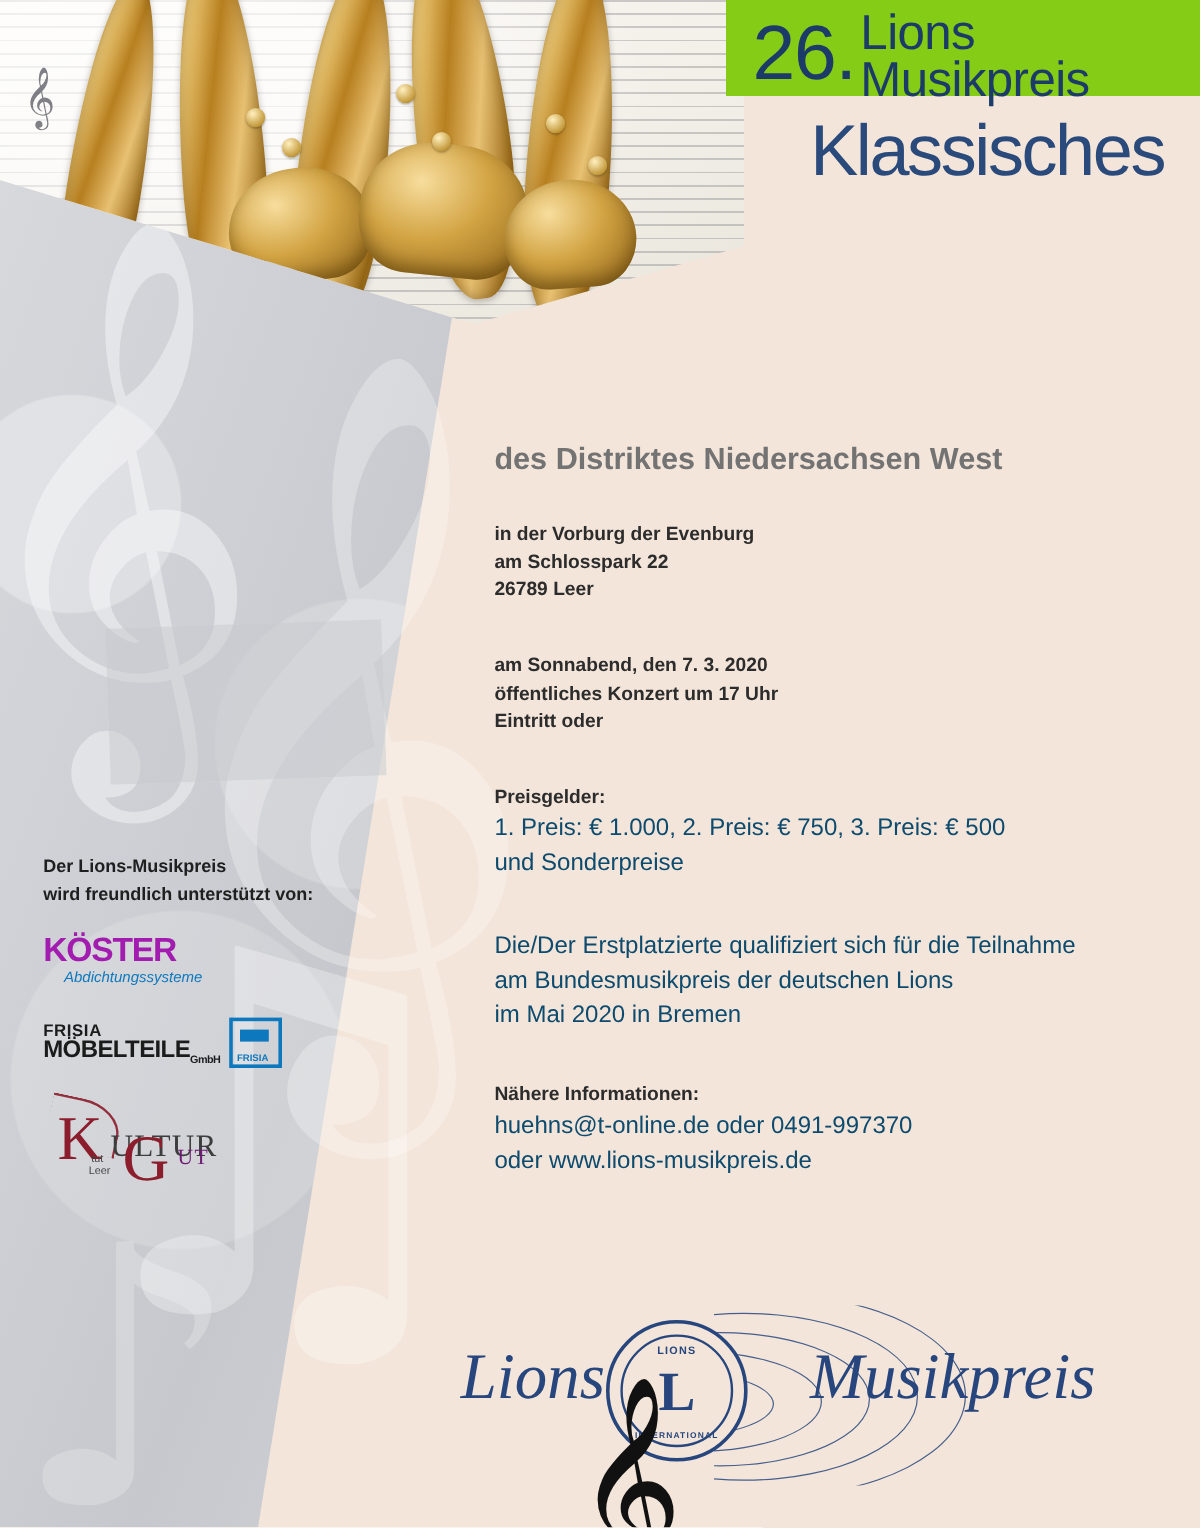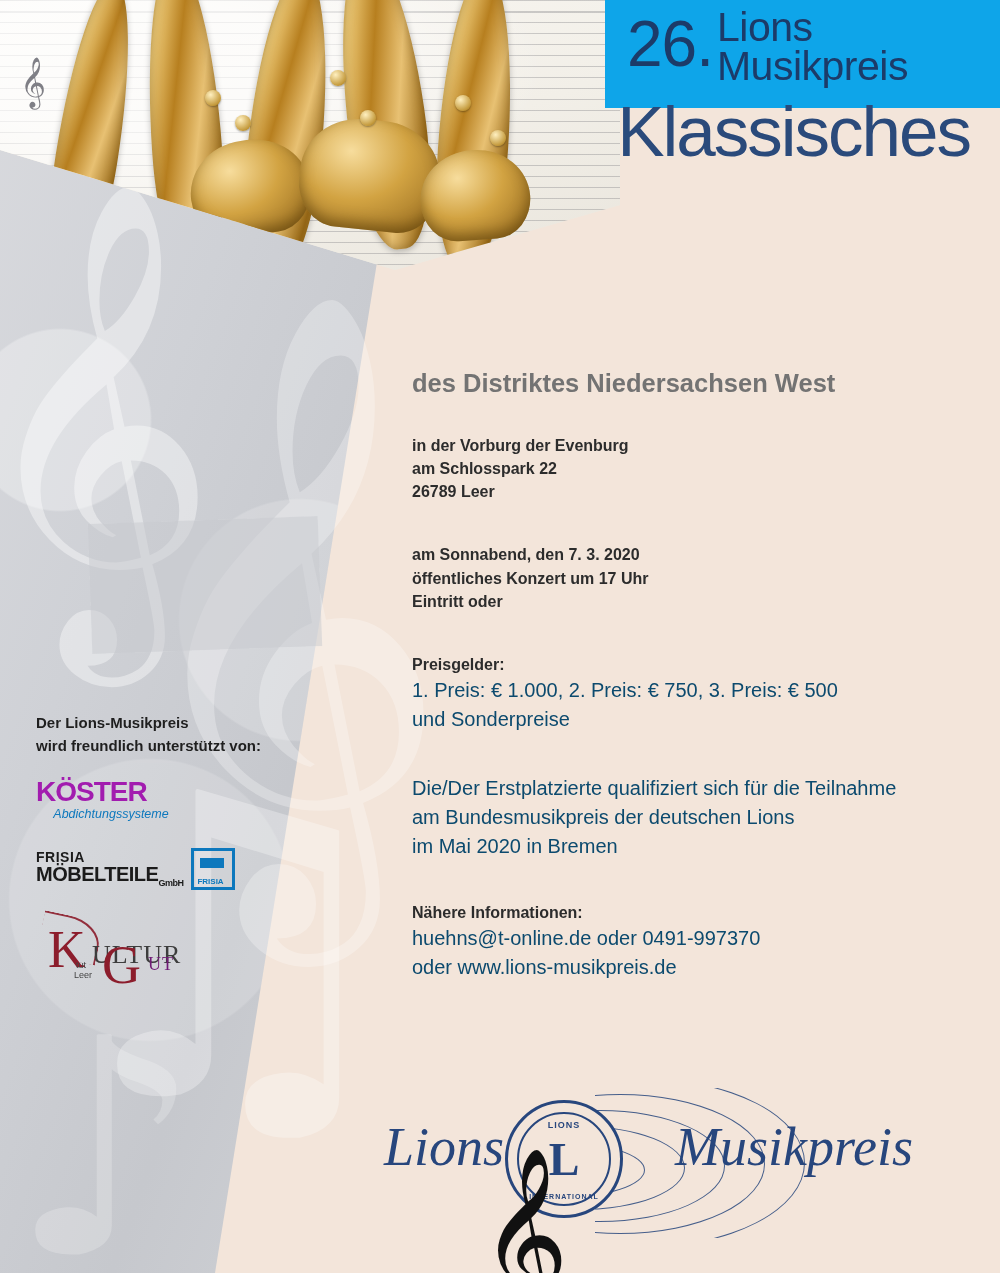--- a/index.html
+++ b/index.html
@@ -121,22 +121,22 @@
     font-family: "DejaVu Serif", serif;
     color: rgba(60,60,70,.65);
     font-size: 44px;
     line-height: 1;
   }
 
   
   .header {
     position: absolute;
     right: 0; top: 0;
-    width: 395px; height: 108px;
-    background: #0ea5e9;
+    width: 395px; height: 80px;
+    background: #84cc16;
   }
   .header-inner {
     position: absolute;
     left: 22px; top: 6px;
     display: flex;
     align-items: flex-start;
     color: #1c3b69;
   }
   .hdr-num {
     font-size: 64px;
@@ -161,21 +161,21 @@
   .title {
     position: absolute;
     right: 30px; top: 92px;
     width: 620px;
     text-align: right;
     color: #2a4a7b;
     font-weight: 400;
     letter-spacing: -2px;
   }
   .title div {
-    font-size: 71px;
+    font-size: 60px;
     line-height: 1.12;
   }
 
   
   .body-text {
     position: absolute;
     left: 412px; top: 368px;
     width: 560px;
     color: #2c2c2c;
   }

